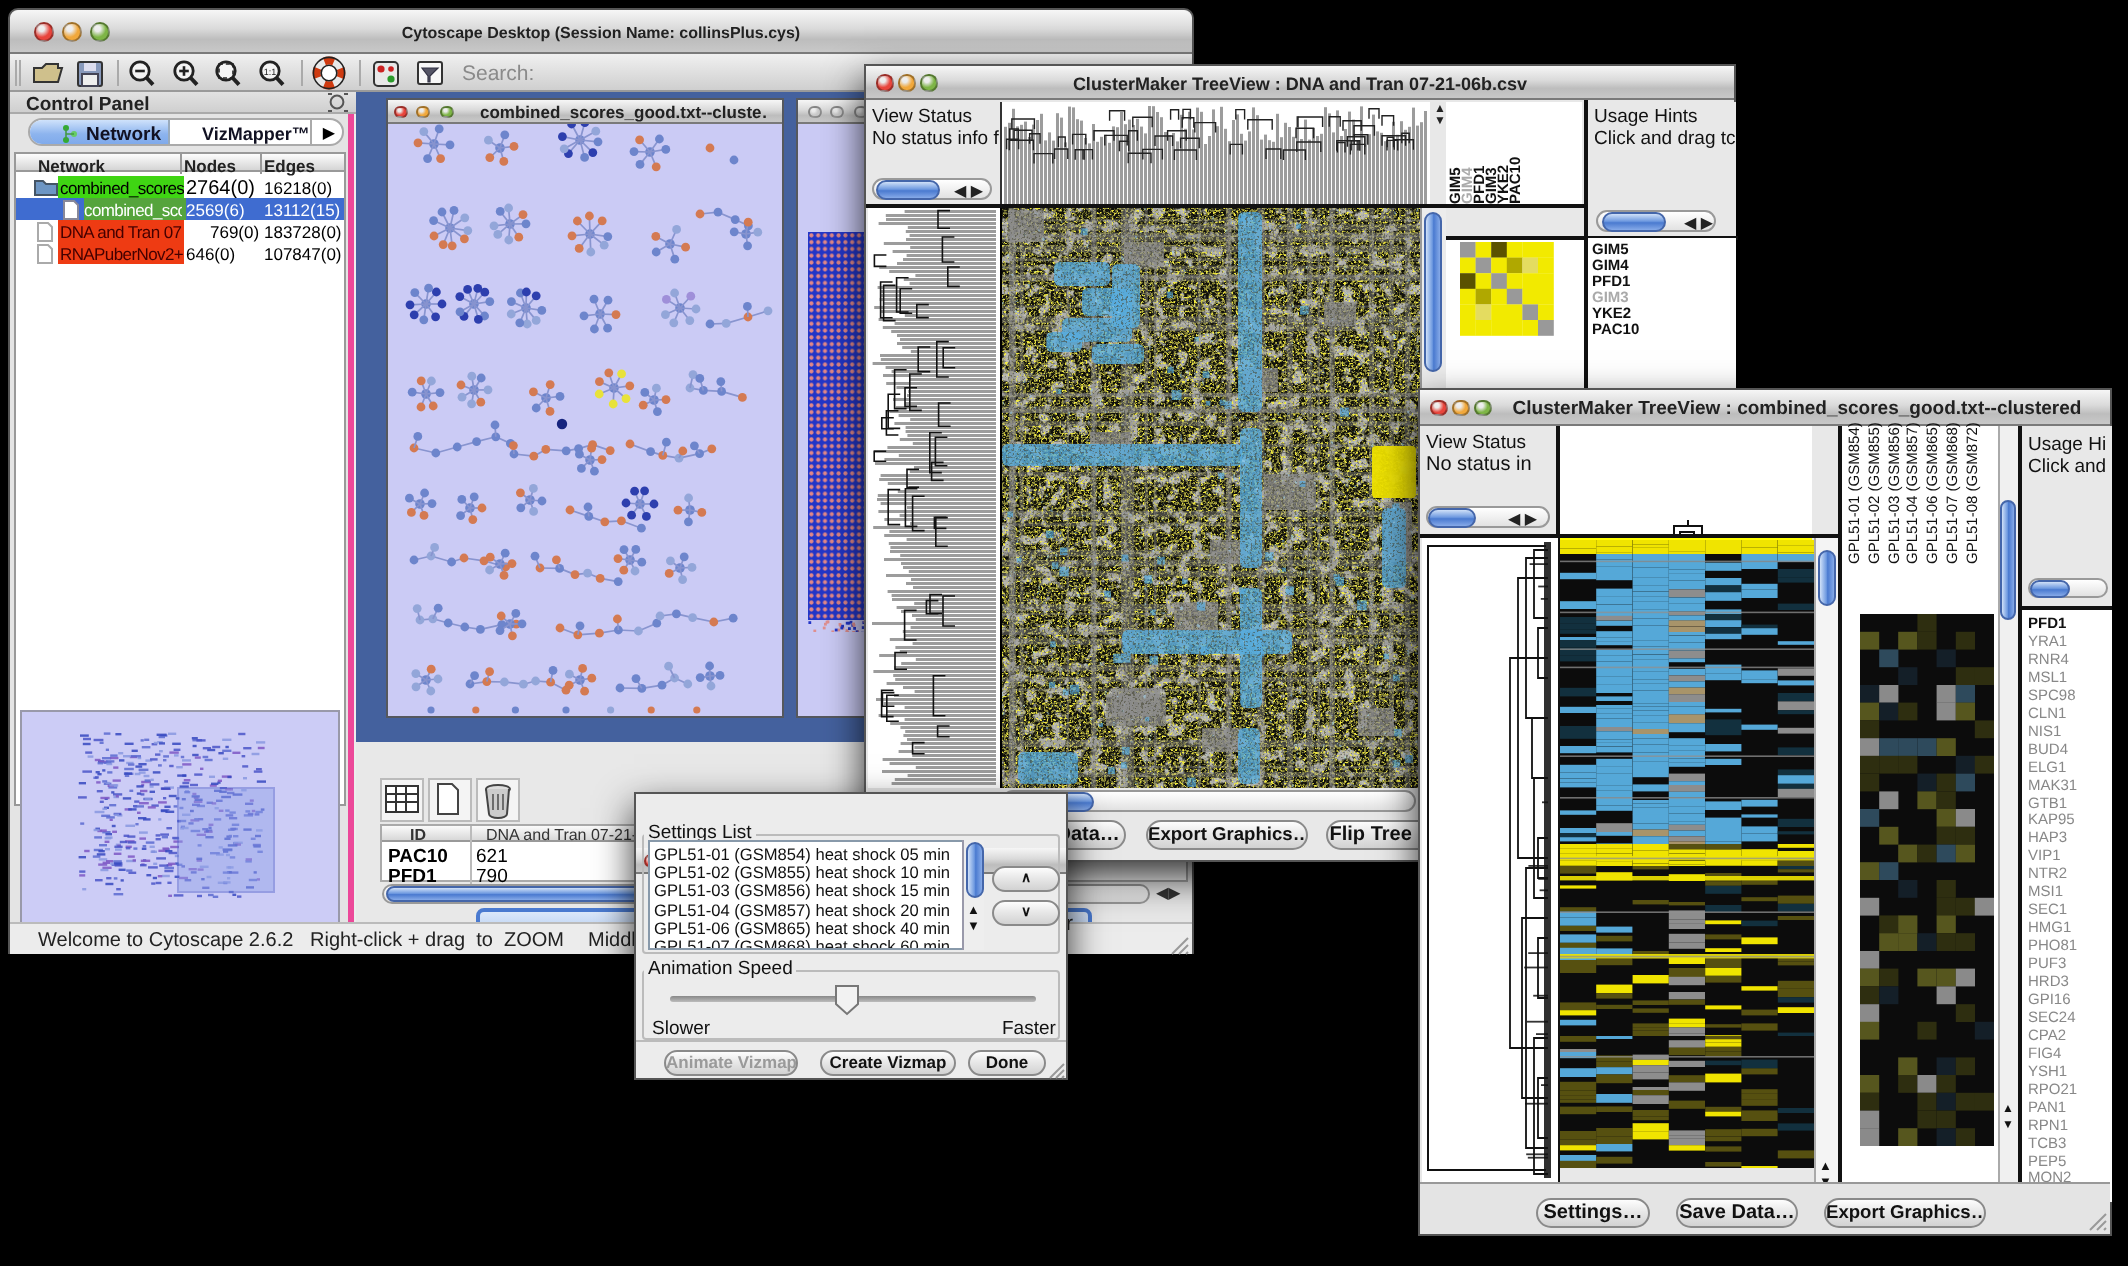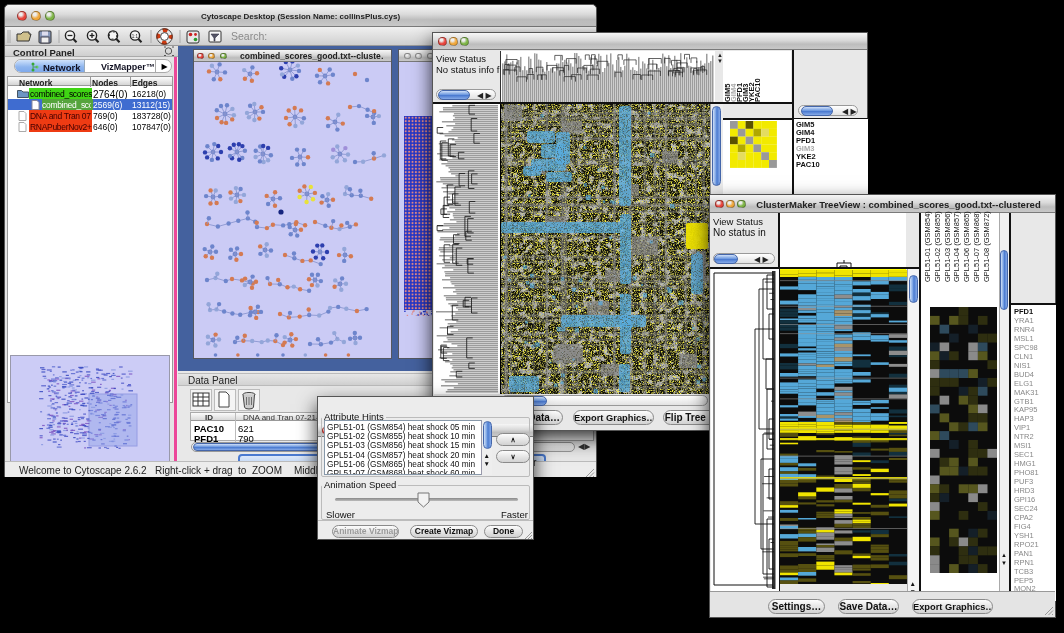--- a/index.html
+++ b/index.html
@@ -113,21 +113,21 @@
             <path d="M1 0.5 h5 l2 2 v7 h-7 z" fill="#fff" stroke="#889"></path>
           </svg>
           <div class="abs" style="left:34px;top:22.5px;width:49px;overflow:hidden;white-space:nowrap;font-size:8.5px;letter-spacing:-0.3px;color:#fff;">combined_sco</div>
           <div class="abs" style="left:85px;top:22.5px;font-size:8.5px;color:#fff;">2569(6)</div>
           <div class="abs" style="left:124px;top:22.5px;font-size:8.5px;color:#fff;">13112(15)</div>
           <div class="abs" style="left:21px;top:33px;width:63px;height:11px;background:#ee3b13;"></div>
           <svg class="abs" style="left:10px;top:33.5px" width="9" height="10" xmlns="http://www.w3.org/2000/svg">
             <path d="M1 0.5 h5 l2 2 v7 h-7 z" fill="#fff" stroke="#aaa"></path>
           </svg>
           <div class="abs" style="left:22px;top:33.5px;font-size:8.5px;letter-spacing:-0.3px;color:#400;white-space:nowrap;overflow:hidden;width:62px;">DNA and Tran 07</div>
-          <div class="abs" style="left:85px;top:33.5px;font-size:8.5px;color:#000;">769(0)</div>
+          <div class="abs" style="left:85px;top:33.5px;font-size:8.5px;color:#000;padding-left:12px;">769(0)</div>
           <div class="abs" style="left:124px;top:33.5px;font-size:8.5px;color:#000;">183728(0)</div>
           <div class="abs" style="left:21px;top:44px;width:63px;height:11px;background:#ee3b13;"></div>
           <svg class="abs" style="left:10px;top:44.5px" width="9" height="10" xmlns="http://www.w3.org/2000/svg">
             <path d="M1 0.5 h5 l2 2 v7 h-7 z" fill="#fff" stroke="#aaa"></path>
           </svg>
           <div class="abs" style="left:22px;top:44.5px;font-size:8.5px;letter-spacing:-0.3px;color:#400;white-space:nowrap;overflow:hidden;width:62px;">RNAPuberNov2+!</div>
           <div class="abs" style="left:85px;top:44.5px;font-size:8.5px;color:#000;">646(0)</div>
           <div class="abs" style="left:124px;top:44.5px;font-size:8.5px;color:#000;">107847(0)</div>
         </div>
         <div class="abs" style="left:5px;top:298px;width:160px;height:110px;background:#ccccf6;border:1px solid #99a;"><svg width="158" height="108" style="" xmlns="http://www.w3.org/2000/svg">
@@ -1234,23 +1234,20 @@
               <rect x="20.0" y="197.6" width="1.4" height="1.4" fill="#2336c8"></rect>
               <rect x="19.2" y="199.6" width="1.4" height="1.4" fill="#e09090"></rect>
               <rect x="13.4" y="198.3" width="1.4" height="1.4" fill="#2336c8"></rect>
               <rect x="29.0" y="196.6" width="1.4" height="1.4" fill="#e09090"></rect>
               <rect x="16.2" y="197.3" width="1.4" height="1.4" fill="#2336c8"></rect>
               <rect x="24.4" y="199.9" width="1.4" height="1.4" fill="#e09090"></rect>
             </svg></div>
         </div>
       </div>
       <div class="abs" style="left:173px;top:366px;width:418px;height:90px;background:#e8e8e8;">
-        <div class="abs" style="left:0;top:2px;width:418px;height:13px;background:linear-gradient(#e6e6e6,#d2d2d2);border-top:1px solid #bbb;border-bottom:1px solid #bbb;">
-          <div class="abs" style="left:10px;top:1px;font-size:10px;color:#222;">Data Panel</div>
-        </div>
         <svg class="abs" style="left:12px;top:18px" width="75" height="22" xmlns="http://www.w3.org/2000/svg">
           <rect x="0.5" y="0.5" width="21" height="21" fill="#f4f4f4" stroke="#bbb"></rect>
           <rect x="3" y="4" width="16" height="13" fill="#fff" stroke="#333"></rect>
           <path d="M3 8 h16 M3 12 h16 M8 4 v13 M13 4 v13" stroke="#333" stroke-width="1"></path>
           <rect x="24.5" y="0.5" width="21" height="21" fill="#f4f4f4" stroke="#bbb"></rect>
           <path d="M29 3 h7 l3 3 v12 h-10 z" fill="#fff" stroke="#444"></path>
           <rect x="48.5" y="0.5" width="21" height="21" fill="#f4f4f4" stroke="#bbb"></rect>
           <ellipse cx="59" cy="5.5" rx="6" ry="2" fill="#ddd" stroke="#444"></ellipse>
           <path d="M53 5.5 L54.5 18 a4.5 2 0 0 0 9 0 L64.5 5.5" fill="#ccc" stroke="#444"></path>
           <path d="M56.5 8 v8 M59 8 v8 M61.5 8 v8" stroke="#555" stroke-width="0.8"></path>
@@ -1279,20 +1276,21 @@
       </div>
       <svg class="abs" style="left:580px;top:463px" width="10" height="10" xmlns="http://www.w3.org/2000/svg">
         <path d="M9 1 L1 9 M9 4.5 L4.5 9 M9 8 L8 9" stroke="#999" stroke-width="1"></path>
       </svg>
     </div>
     <div class="abs win" style="left:432px;top:32px;width:436px;height:399px;background:#e8e8e8;">
       <div class="abs titlebar" style="left:0;top:0;width:434px;height:17px;">
         <div style="position:absolute;left:5.0px;top:4px;width:8.6px;height:8.6px;border-radius:50%;background:radial-gradient(circle at 35% 30%, #fff8 18%, #e8453c 55%, #e8453c);border:1px solid #00000055;box-sizing:border-box;"></div>
         <div style="position:absolute;left:16.0px;top:4px;width:8.6px;height:8.6px;border-radius:50%;background:radial-gradient(circle at 35% 30%, #fff8 18%, #f1a83b 55%, #f1a83b);border:1px solid #00000055;box-sizing:border-box;"></div>
         <div style="position:absolute;left:27.0px;top:4px;width:8.6px;height:8.6px;border-radius:50%;background:radial-gradient(circle at 35% 30%, #fff8 18%, #7eb546 55%, #7eb546);border:1px solid #00000055;box-sizing:border-box;"></div>
+        <div class="ttext" style="position:absolute;left:50px;right:50px;top:4px;font-size:9px;white-space:nowrap;">ClusterMaker TreeView : DNA and Tran 07-21-06b.csv</div>
       </div>
       <div class="abs" style="left:1px;top:18px;width:65px;height:52px;background:#e8e8e8;">
         <div class="abs" style="left:2px;top:2px;font-size:9.5px;color:#111;white-space:nowrap;">View Status</div>
         <div class="abs" style="left:2px;top:13px;font-size:9.5px;color:#111;white-space:nowrap;">No status info f</div>
       </div>
       <div style="position:absolute;left:3px;top:56px;width:60px;height:11px;border:1px solid #999;border-radius:5.5px;background:linear-gradient(#fff,#e2e2e2);box-sizing:border-box;"></div>
       <div style="position:absolute;left:5px;top:56.5px;width:32px;height:10px;border-radius:5.0px;background:linear-gradient(#cfe0f8,#6f9ae0 45%,#4a7ad0 55%,#86aae8);border:1px solid #4466aa;box-sizing:border-box;"></div>
       <div class="abs" style="left:44px;top:58px;font-size:8px;color:#222;">◀&nbsp;▶</div>
       <div class="abs" style="left:67px;top:18px;width:215px;height:52px;background:#fff;border-left:1px solid #333;"><svg width="214" height="51" style="" xmlns="http://www.w3.org/2000/svg">
           <rect x="1.0" y="12.4" width="1.5" height="38.6" fill="#9c9c9c"></rect>
@@ -1468,20 +1466,24 @@
       <div class="abs" style="left:309px;top:18px;width:10px;height:51px;">
         <div style="position:absolute;left:0px;bottom:0px;transform-origin:0 100%;transform:rotate(-90deg) translateY(8px);font-size:7.5px;font-weight:bold;color:#111;white-space:nowrap;">GIM3</div>
       </div>
       <div class="abs" style="left:315px;top:18px;width:10px;height:51px;">
         <div style="position:absolute;left:0px;bottom:0px;transform-origin:0 100%;transform:rotate(-90deg) translateY(8px);font-size:7.5px;font-weight:bold;color:#111;white-space:nowrap;">YKE2</div>
       </div>
       <div class="abs" style="left:321px;top:18px;width:10px;height:51px;">
         <div style="position:absolute;left:0px;bottom:0px;transform-origin:0 100%;transform:rotate(-90deg) translateY(8px);font-size:7.5px;font-weight:bold;color:#111;white-space:nowrap;">PAC10</div>
       </div>
       <div class="abs" style="left:359px;top:17px;width:2px;height:381px;background:#111;"></div>
+      <div class="abs" style="left:361px;top:18px;width:74px;height:67px;background:#e8e8e8;">
+        <div class="abs" style="left:3px;top:2px;font-size:9.5px;color:#111;white-space:nowrap;">Usage Hints</div>
+        <div class="abs" style="left:3px;top:13px;font-size:9.5px;color:#111;white-space:nowrap;">Click and drag tc</div>
+      </div>
       <div style="position:absolute;left:365px;top:72px;width:60px;height:11px;border:1px solid #999;border-radius:5.5px;background:linear-gradient(#fff,#e2e2e2);box-sizing:border-box;"></div>
       <div style="position:absolute;left:368px;top:72.5px;width:32px;height:10px;border-radius:5.0px;background:linear-gradient(#cfe0f8,#6f9ae0 45%,#4a7ad0 55%,#86aae8);border:1px solid #4466aa;box-sizing:border-box;"></div>
       <div class="abs" style="left:409px;top:74px;font-size:8px;color:#222;">◀&nbsp;▶</div>
       <div class="abs" style="left:0;top:69px;width:360px;height:2px;background:#111;"></div>
       <div class="abs" style="left:290px;top:85px;width:146px;height:2px;background:#111;"></div>
       <div class="abs" style="left:1px;top:71px;width:66px;height:290px;background:#fff;"><svg width="64" height="290" style="" xmlns="http://www.w3.org/2000/svg">
           <rect x="18.3" y="1.0" width="45.7" height="1.5" fill="#9c9c9c"></rect>
           <rect x="8.9" y="3.0" width="55.1" height="1.5" fill="#9c9c9c"></rect>
           <rect x="9.0" y="5.0" width="55.0" height="1.5" fill="#9c9c9c"></rect>
           <rect x="5.3" y="7.0" width="58.7" height="1.5" fill="#9c9c9c"></rect>
@@ -1901,21 +1903,21 @@
       <div style="position:absolute;left:230px;top:377px;width:78px;height:15px;border:1px solid #8a8a8a;border-radius:7.5px;background:linear-gradient(#fdfdfd,#e8e8e8 45%,#d2d2d2);box-sizing:border-box;text-align:center;line-height:13px;font-size:10px;font-weight:bold;color:#111;white-space:nowrap;overflow:hidden;">Flip Tree Nodes</div>
     </div>
     <div class="abs win" style="left:317px;top:396px;width:217px;height:144px;background:#ececec;">
       <div class="abs titlebar" style="left:0;top:0;width:215px;height:13px;margin-top:27px;">
         <div style="position:absolute;left:4.0px;top:2.5px;width:7.6px;height:7.6px;border-radius:50%;background:radial-gradient(circle at 35% 30%, #fff8 18%, #e8453c 55%, #e8453c);border:1px solid #00000055;box-sizing:border-box;"></div>
         <div style="position:absolute;left:15.0px;top:2.5px;width:7.6px;height:7.6px;border-radius:50%;background:radial-gradient(circle at 35% 30%, #fff8 18%, #f1a83b 55%, #f1a83b);border:1px solid #00000055;box-sizing:border-box;"></div>
         <div style="position:absolute;left:26.0px;top:2.5px;width:7.6px;height:7.6px;border-radius:50%;background:radial-gradient(circle at 35% 30%, #fff8 18%, #7eb546 55%, #7eb546);border:1px solid #00000055;box-sizing:border-box;"></div>
         <div class="ttext" style="position:absolute;left:40px;right:20px;top:1px;font-size:10px;">Map Colors to Network</div>
       </div>
       <div class="abs" style="left:3px;top:20px;width:209px;height:60px;border:1px solid #bbb;border-radius:2px;"></div>
-      <div class="abs" style="left:4px;top:14px;font-size:9.5px;color:#111;background:#ececec;padding:0 2px;">Attribute Hints</div>
+      <div class="abs" style="left:4px;top:14px;font-size:9.5px;color:#111;background:#ececec;padding:0 2px;">Settings List</div>
       <div class="abs" style="left:6px;top:23px;width:168px;height:55px;background:#fff;border:1px solid #8899aa;overflow:hidden;">
         <div class="abs" style="left:2px;top:1.0px;font-size:8.3px;color:#111;white-space:nowrap;">GPL51-01 (GSM854) heat shock 05 min</div>
         <div class="abs" style="left:2px;top:10.2px;font-size:8.3px;color:#111;white-space:nowrap;">GPL51-02 (GSM855) heat shock 10 min</div>
         <div class="abs" style="left:2px;top:19.4px;font-size:8.3px;color:#111;white-space:nowrap;">GPL51-03 (GSM856) heat shock 15 min</div>
         <div class="abs" style="left:2px;top:28.599999999999998px;font-size:8.3px;color:#111;white-space:nowrap;">GPL51-04 (GSM857) heat shock 20 min</div>
         <div class="abs" style="left:2px;top:37.8px;font-size:8.3px;color:#111;white-space:nowrap;">GPL51-06 (GSM865) heat shock 40 min</div>
         <div class="abs" style="left:2px;top:47.0px;font-size:8.3px;color:#111;white-space:nowrap;">GPL51-07 (GSM868) heat shock 60 min</div>
       </div>
       <div class="abs" style="left:163px;top:23px;width:11px;height:55px;background:#eee;border-left:1px solid #99a;">
         <div style="position:absolute;left:1px;top:1px;width:9px;height:28px;border-radius:4.5px;background:linear-gradient(90deg,#cfe0f8,#6f9ae0 45%,#4a7ad0 55%,#86aae8);border:1px solid #4466aa;box-sizing:border-box;"></div>
@@ -2535,20 +2537,26 @@
           <rect x="38.3" y="248.3" width="9.6" height="8.9" fill="#2e2e10"></rect>
           <rect x="0.0" y="257.1" width="9.6" height="8.9" fill="#8a8a8a"></rect>
           <rect x="19.1" y="257.1" width="9.6" height="8.9" fill="#56561e"></rect>
           <rect x="38.3" y="257.1" width="9.6" height="8.9" fill="#141f28"></rect>
           <rect x="47.9" y="257.1" width="9.6" height="8.9" fill="#2e2e10"></rect>
         </svg></div>
       <div class="abs" style="left:289px;top:18px;width:10px;height:388px;background:#f0f0f0;border-left:1px solid #aaa;"></div>
       <div style="position:absolute;left:290px;top:55px;width:8px;height:60px;border-radius:4.0px;background:linear-gradient(90deg,#cfe0f8,#6f9ae0 45%,#4a7ad0 55%,#86aae8);border:1px solid #4466aa;box-sizing:border-box;"></div>
       <div class="abs" style="left:291px;top:357px;font-size:6px;line-height:7.5px;color:#111;">▲<br>▼</div>
       <div class="abs" style="left:299px;top:18px;width:2px;height:388px;background:#111;"></div>
+      <div class="abs" style="left:301px;top:18px;width:45px;height:90px;background:#e8e8e8;">
+        <div class="abs" style="left:3px;top:4px;font-size:9.5px;color:#111;white-space:nowrap;">Usage Hi</div>
+        <div class="abs" style="left:3px;top:15px;font-size:9.5px;color:#111;white-space:nowrap;">Click and</div>
+        <div style="position:absolute;left:3px;top:76px;width:40px;height:10px;border:1px solid #999;border-radius:5.0px;background:linear-gradient(#fff,#e2e2e2);box-sizing:border-box;"></div>
+        <div style="position:absolute;left:4px;top:76.5px;width:20px;height:9px;border-radius:4.5px;background:linear-gradient(#cfe0f8,#6f9ae0 45%,#4a7ad0 55%,#86aae8);border:1px solid #4466aa;box-sizing:border-box;"></div>
+      </div>
       <div class="abs" style="left:301px;top:108px;width:45px;height:298px;background:#fff;border-top:2px solid #111;"></div>
       <div class="abs" style="left:304px;top:112.0px;font-size:7.5px;color:#111;font-weight:bold;">PFD1</div>
       <div class="abs" style="left:304px;top:120.95px;font-size:7.5px;color:#888;font-weight:normal;">YRA1</div>
       <div class="abs" style="left:304px;top:129.9px;font-size:7.5px;color:#888;font-weight:normal;">RNR4</div>
       <div class="abs" style="left:304px;top:138.85px;font-size:7.5px;color:#888;font-weight:normal;">MSL1</div>
       <div class="abs" style="left:304px;top:147.8px;font-size:7.5px;color:#888;font-weight:normal;">SPC98</div>
       <div class="abs" style="left:304px;top:156.75px;font-size:7.5px;color:#888;font-weight:normal;">CLN1</div>
       <div class="abs" style="left:304px;top:165.7px;font-size:7.5px;color:#888;font-weight:normal;">NIS1</div>
       <div class="abs" style="left:304px;top:174.64999999999998px;font-size:7.5px;color:#888;font-weight:normal;">BUD4</div>
       <div class="abs" style="left:304px;top:183.6px;font-size:7.5px;color:#888;font-weight:normal;">ELG1</div>

